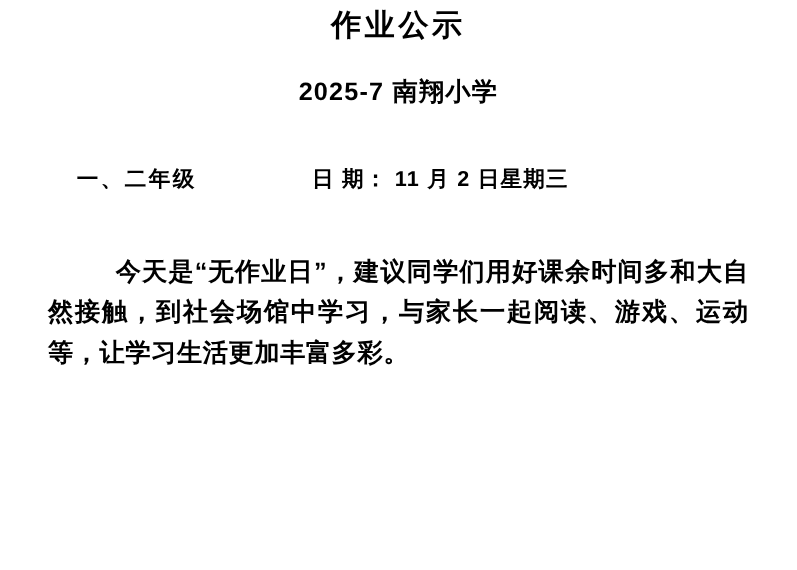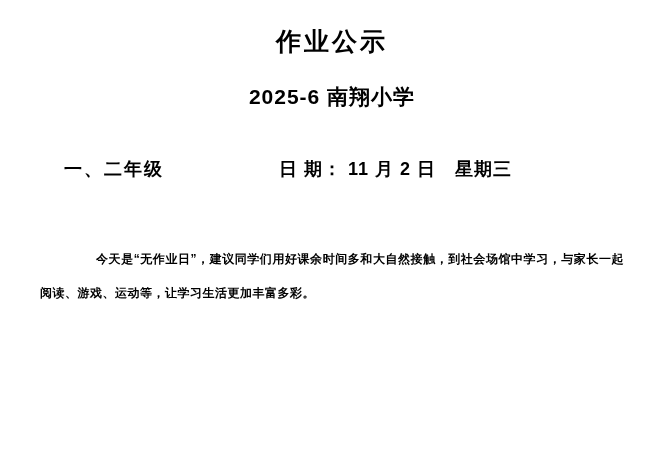--- a/index.html
+++ b/index.html
@@ -15,21 +15,21 @@
     overflow: hidden;
   }
   .page {
     position: relative;
     width: 664px;
     height: 475px;
     box-sizing: border-box;
     padding: 0 38px;
   }
   .doc-title {
-    margin-top: 24px;
+    margin-top: 4px;
     text-align: center;
     font-size: 25px;
     font-weight: bold;
     letter-spacing: 3px;
     line-height: 34px;
   }
   .doc-subtitle {
     margin-top: 24px;
     text-align: center;
     font-size: 21px;
@@ -37,59 +37,58 @@
     letter-spacing: 1px;
     line-height: 30px;
   }
   .meta-row {
     margin-top: 44px;
     display: flex;
     align-items: baseline;
     font-size: 18px;
     font-weight: bold;
     line-height: 26px;
-    gap: 19px;
   }
   .meta-grade {
     margin-left: 26px;
     letter-spacing: 2px;
     white-space: nowrap;
   }
   .meta-date {
     margin-left: 96px;
     letter-spacing: 1px;
     white-space: nowrap;
   }
   .meta-weekday {
     letter-spacing: 1px;
     white-space: nowrap;
   }
   .body-text {
-    margin-top: 60px;
-    font-size: 12px;
+    margin-top: 48px;
+    font-size: 21px;
     font-weight: bold;
     line-height: 34px;
     text-align: justify;
     text-justify: inter-ideograph;
     letter-spacing: 0.5px;
     padding: 0 2px;
   }
   .body-text .indent {
     display: inline-block;
     width: 56px;
   }
 </style>
 </head>
 <body>
 
 <div class="page">
 
   <div class="doc-title">作业公示</div>
 
-  <div class="doc-subtitle">2025-6 南翔小学</div>
+  <div class="doc-subtitle">2025-7 南翔小学</div>
 
   <div class="meta-row">
     <span class="meta-grade">一、二年级</span>
     <span class="meta-date">
       <span>日 期：</span>
       <span>11 月 2 日</span>
     </span>
     <span class="meta-weekday">星期三</span>
   </div>
 

